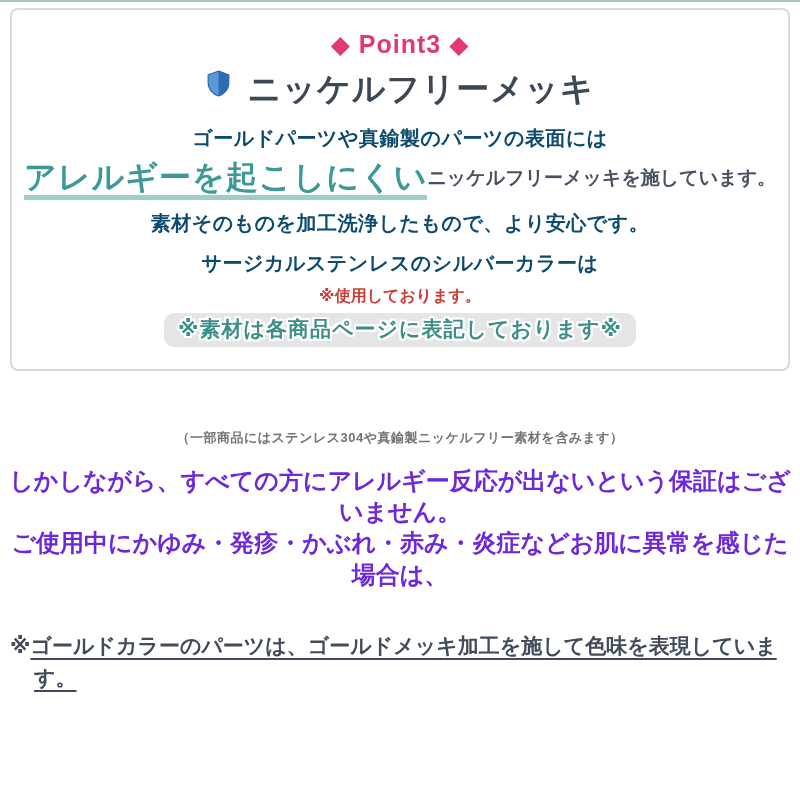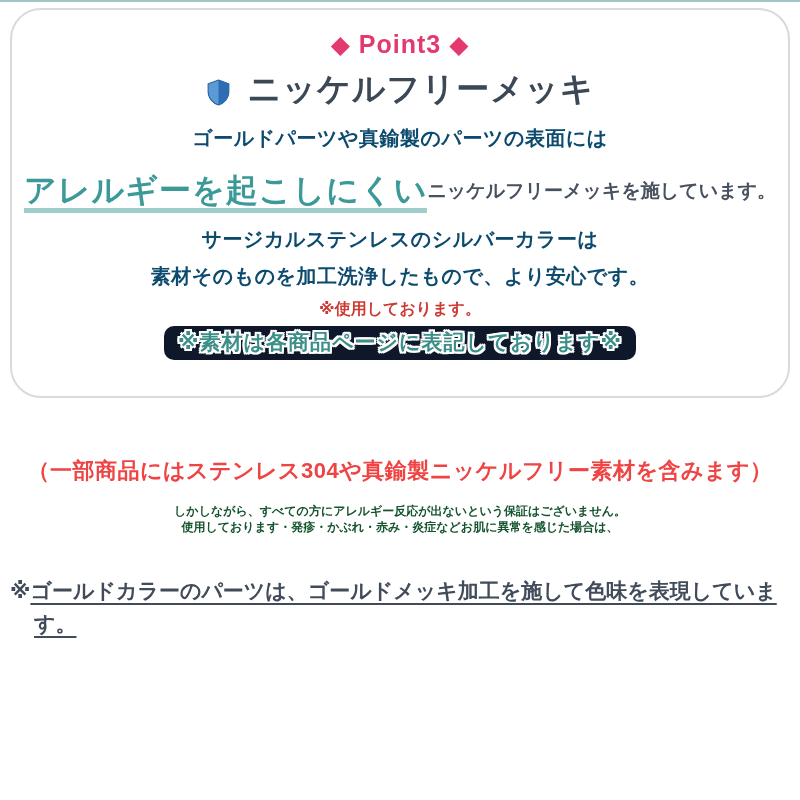--- a/index.html
+++ b/index.html
@@ -11,53 +11,53 @@
     overflow: hidden;
   }
   .top-rule {
     height: 2px; width: 100%;
     background: #9fc8c4;
   }
   
   .point-box {
     margin: 6px 10px 0 10px;
     border: 2px solid #d8dadb;
-    border-radius: 31px;
+    border-radius: 8px;
     background: #ffffff;
-    padding: 16px 10px 36px 10px;
+    padding: 16px 10px 22px 10px;
     text-align: center;
   }
   .point-label {
     margin-top: 4px;
     font-size: 25px;
     font-weight: bold;
     color: #e4396e;
     letter-spacing: 1px;
   }
   .box-heading {
     margin-top: 8px;
     font-size: 33px;
     font-weight: bold;
     color: #3d4856;
     letter-spacing: 1px;
     display: flex;
-    align-items: center;
+    align-items: flex-start;
     justify-content: center;
     gap: 17px;
   }
   .shield { width: 25px; height: 27px; display: inline-block; }
   .box-line {
     margin-top: 13px;
     font-size: 20px;
     font-weight: bold;
     color: #0c4a6e;
     letter-spacing: 0.5px;
   }
   .allergy-line {
-    margin-top: 22px;
+    margin-top: 9px;
     line-height: 1;
     white-space: nowrap;
   }
   .allergy-big {
     font-size: 32px;
     font-weight: bold;
     color: #3b9a98;
     letter-spacing: 1px;
     border-bottom: 5px solid #9fcdc9;
     padding-bottom: 2px;
@@ -71,21 +71,21 @@
   }
   .red-note {
     margin-top: 9px;
     font-size: 16px;
     font-weight: bold;
     color: #cd3a33;
   }
   .material-badge {
     display: inline-block;
     margin-top: 6px;
-    background: #0f172a;
+    background: #e5e5e5;
     border-radius: 10px;
     padding: 2px 14px 4px 14px;
     font-size: 21px;
     font-weight: bold;
     color: #3b8f88;
     letter-spacing: 1px;
     text-shadow:
       -2px -2px 0 #fff, 2px -2px 0 #fff, -2px 2px 0 #fff, 2px 2px 0 #fff,
       -2px 0 0 #fff, 2px 0 0 #fff, 0 -2px 0 #fff, 0 2px 0 #fff;
   }
@@ -109,31 +109,31 @@
     text-align: left;
   }
   .para-hang .u {
     text-decoration: underline;
     text-decoration-thickness: 2px;
     text-underline-offset: 5px;
   }
   .sub-note {
     margin-top: 24px;
     text-align: center;
-    font-size: 22px;
+    font-size: 13px;
     font-weight: bold;
-    color: #ef4444;
+    color: #737373;
     letter-spacing: 0.5px;
   }
   .warning-red {
     margin-top: 18px;
     text-align: center;
-    font-size: 12px;
+    font-size: 24px;
     font-weight: bold;
-    color: #14532d;
+    color: #6d28d9;
     line-height: 1.3;
   }
   .gold-para { margin-top: 40px; font-size: 21px; }
 </style>
 </head>
 <body>
 
 <div>
 
   <div class="top-rule"></div>
@@ -148,35 +148,35 @@
           <path d="M12 1 L22 4.6 V12 C22 18.6 17.4 23.4 12 25 Z" fill="#2e6db4"></path>
         </svg>
       </span>
       <span>ニッケルフリーメッキ</span>
     </h2>
 
     <p class="box-line">ゴールドパーツや真鍮製のパーツの表面には</p>
 
     <p class="allergy-line"><span class="allergy-big">アレルギーを起こしにくい</span><span class="allergy-rest">ニッケルフリーメッキを施しています。</span></p>
 
+    <p class="box-line" style="margin-top:10px">素材そのものを加工洗浄したもので、より安心です。</p>
     <p class="box-line">サージカルステンレスのシルバーカラーは</p>
-    <p class="box-line" style="margin-top:10px">素材そのものを加工洗浄したもので、より安心です。</p>
 
     <p class="red-note">※使用しております。</p>
 
     <div class="material-badge">※素材は各商品ページに表記しております※</div>
   </section>
 
   <section class="cautions">
 
 
     <p class="sub-note">（一部商品にはステンレス304や真鍮製ニッケルフリー素材を含みます）</p>
 
     <div class="warning-red">
       <div>しかしながら、すべての方にアレルギー反応が出ないという保証はございません。</div>
-      <div>使用しております・発疹・かぶれ・赤み・炎症などお肌に異常を感じた場合は、</div>
+      <div>ご使用中にかゆみ・発疹・かぶれ・赤み・炎症などお肌に異常を感じた場合は、</div>
     </div>
 
     <p class="para-hang gold-para"><span>※</span><span class="u">ゴールドカラーのパーツは、ゴールドメッキ加工を施して色味を表現しています。</span></p>
 
   </section>
 
 </div>
 
 </body></html>

